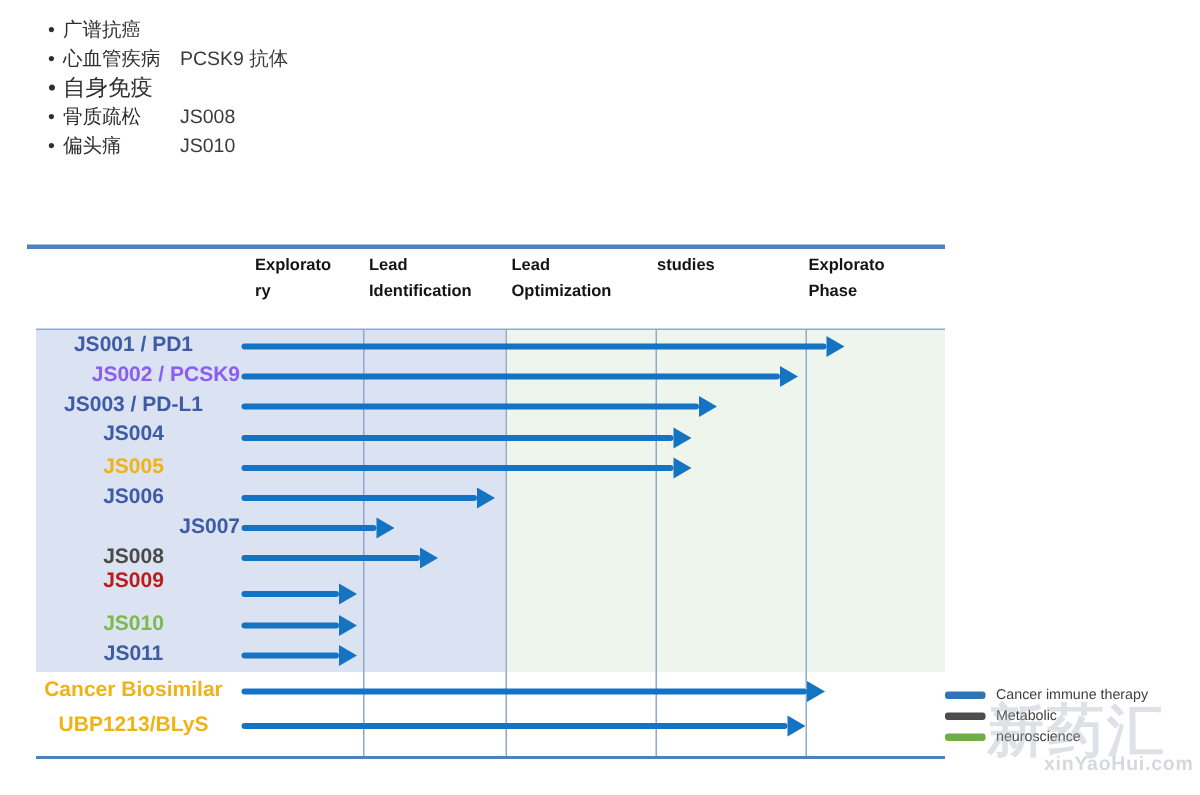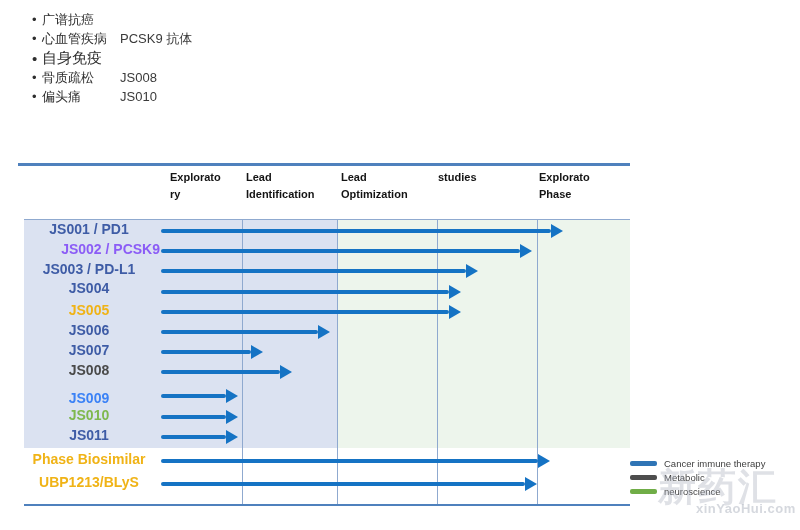--- a/index.html
+++ b/index.html
@@ -111,36 +111,36 @@
       <div class="arrow-head" style="left: 466px; top: 264px; border-left-color: rgb(21, 115, 196);"></div>
       <div class="row-label" style="top: 280px; color: rgb(62, 92, 166);">JS004</div>
       <div class="arrow-line" style="left: 161px; width: 288px; top: 290px; background: rgb(21, 115, 196);"></div>
       <div class="arrow-head" style="left: 449px; top: 285px; border-left-color: rgb(21, 115, 196);"></div>
       <div class="row-label" style="top: 302px; color: rgb(240, 179, 22);">JS005</div>
       <div class="arrow-line" style="left: 161px; width: 288px; top: 310px; background: rgb(21, 115, 196);"></div>
       <div class="arrow-head" style="left: 449px; top: 305px; border-left-color: rgb(21, 115, 196);"></div>
       <div class="row-label" style="top: 322px; color: rgb(62, 92, 166);">JS006</div>
       <div class="arrow-line" style="left: 161px; width: 157px; top: 330px; background: rgb(21, 115, 196);"></div>
       <div class="arrow-head" style="left: 318px; top: 325px; border-left-color: rgb(21, 115, 196);"></div>
-      <div class="row-label" style="top: 342px; color: rgb(62, 92, 166);">JS007</div>
+      <div class="row-label" style="top: 342px; color: rgb(62, 92, 166); text-align: right;">JS007</div>
       <div class="arrow-line" style="left: 161px; width: 90px; top: 350px; background: rgb(21, 115, 196);"></div>
       <div class="arrow-head" style="left: 251px; top: 345px; border-left-color: rgb(21, 115, 196);"></div>
       <div class="row-label" style="top: 362px; color: rgb(74, 74, 74);">JS008</div>
       <div class="arrow-line" style="left: 161px; width: 119px; top: 370px; background: rgb(21, 115, 196);"></div>
       <div class="arrow-head" style="left: 280px; top: 365px; border-left-color: rgb(21, 115, 196);"></div>
-      <div class="row-label" style="top: 390px; color: #3b82f6;">JS009</div>
+      <div class="row-label" style="top: 378px; color: #b91c1c;">JS009</div>
       <div class="arrow-line" style="left: 161px; width: 65px; top: 394px; background: rgb(21, 115, 196);"></div>
       <div class="arrow-head" style="left: 226px; top: 389px; border-left-color: rgb(21, 115, 196);"></div>
       <div class="row-label" style="top: 407px; color: rgb(127, 184, 78);">JS010</div>
       <div class="arrow-line" style="left: 161px; width: 65px; top: 415px; background: rgb(21, 115, 196);"></div>
       <div class="arrow-head" style="left: 226px; top: 410px; border-left-color: rgb(21, 115, 196);"></div>
       <div class="row-label" style="top: 427px; color: rgb(62, 92, 166);">JS011</div>
       <div class="arrow-line" style="left: 161px; width: 65px; top: 435px; background: rgb(21, 115, 196);"></div>
       <div class="arrow-head" style="left: 226px; top: 430px; border-left-color: rgb(21, 115, 196);"></div>
-      <div class="row-label" style="top: 451px; color: rgb(240, 179, 22);">Phase Biosimilar</div>
+      <div class="row-label" style="top: 451px; color: rgb(240, 179, 22);">Cancer Biosimilar</div>
       <div class="arrow-line" style="left: 161px; width: 377px; top: 459px; background: rgb(21, 115, 196);"></div>
       <div class="arrow-head" style="left: 538px; top: 454px; border-left-color: rgb(21, 115, 196);"></div>
       <div class="row-label" style="top: 474px; color: rgb(240, 179, 22);">UBP1213/BLyS</div>
       <div class="arrow-line" style="left: 161px; width: 364px; top: 482px; background: rgb(21, 115, 196);"></div>
       <div class="arrow-head" style="left: 525px; top: 477px; border-left-color: rgb(21, 115, 196);"></div>
     </div>
 
   <div class="legend" id="legend">
       <div class="legend-item">
         <span class="legend-swatch" style="background: rgb(47, 116, 181);"></span>

